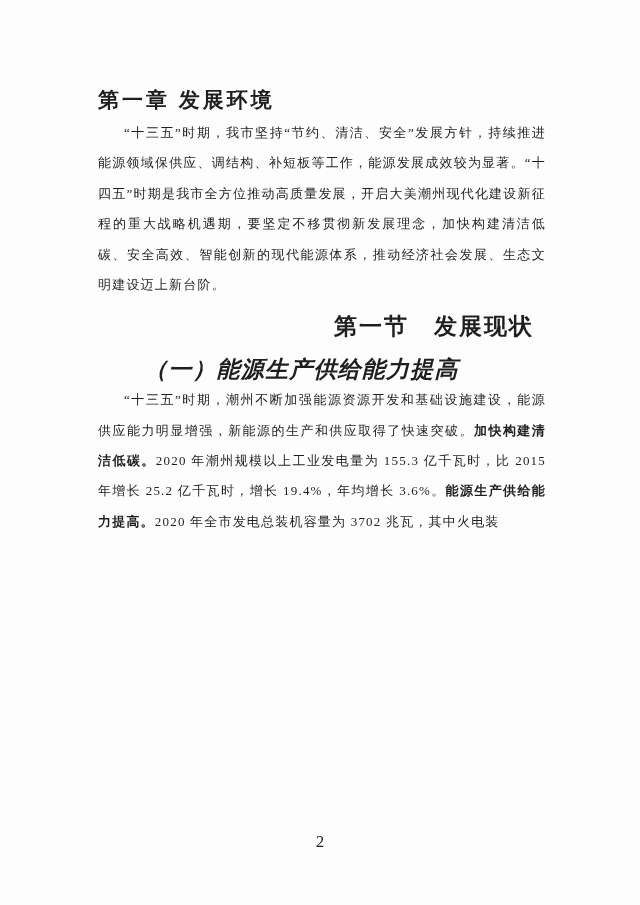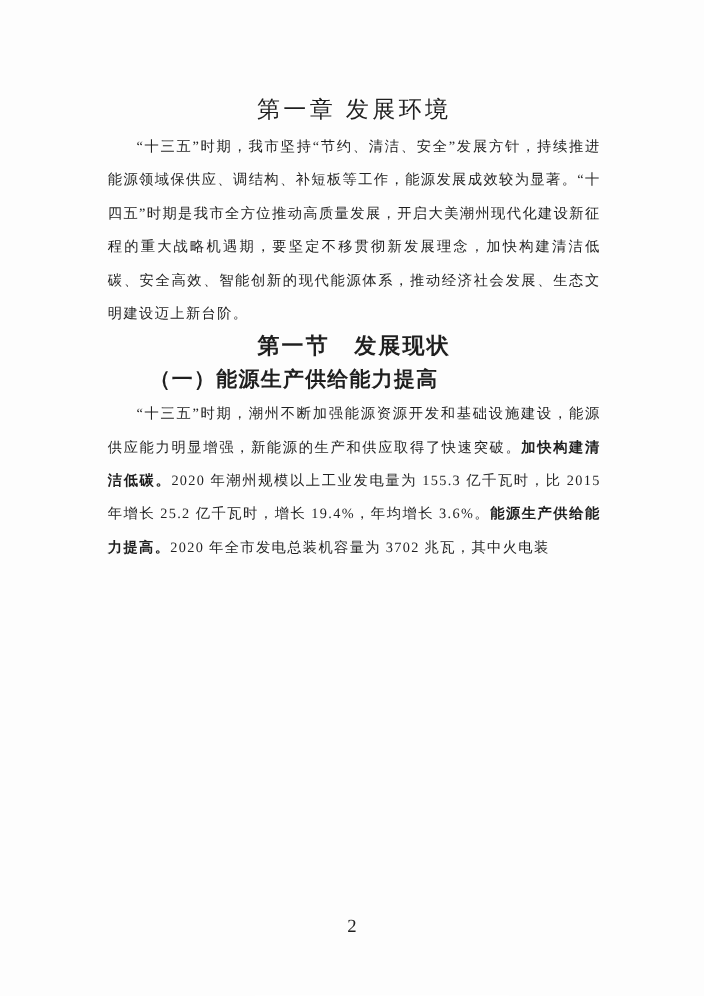--- a/index.html
+++ b/index.html
@@ -13,53 +13,54 @@
     overflow: hidden;
     box-sizing: border-box;
   }
   .content {
     position: absolute;
     left: 98px;
     top: 88px;
     width: 448px;
   }
   .chapter-title {
-    text-align: center;
+    text-align: left;
     font-family: "Liberation Sans", sans-serif;
-    font-weight: normal;
+    font-weight: bold;
     font-size: 21px;
     line-height: 24px;
     letter-spacing: 3px;
     margin: 0 0 6px 0;
   }
   p.body {
     margin: 0;
     font-size: 13px;
     line-height: 30.4px;
     text-align: justify;
     text-align-last: left;
     text-indent: 2em;
     letter-spacing: 1.2px;
   }
   p.body b { letter-spacing: 1.2px; }
   .section-title {
-    text-align: center;
+    text-align: right;
     font-weight: bold;
-    font-size: 20px;
+    font-size: 23px;
     line-height: 30.4px;
     letter-spacing: 2px;
-    margin: 0;
+    margin: 12px;
   }
   .sub-heading {
     font-weight: bold;
-    font-size: 19px;
+    font-size: 23px;
     line-height: 30.4px;
     text-indent: 2em;
     letter-spacing: 1.2px;
     margin: 0;
+    font-style: italic;
   }
   .page-number {
     position: absolute;
     left: 0;
     top: 832px;
     width: 100%;
     text-align: center;
     font-size: 17px;
     line-height: 20px;
   }

